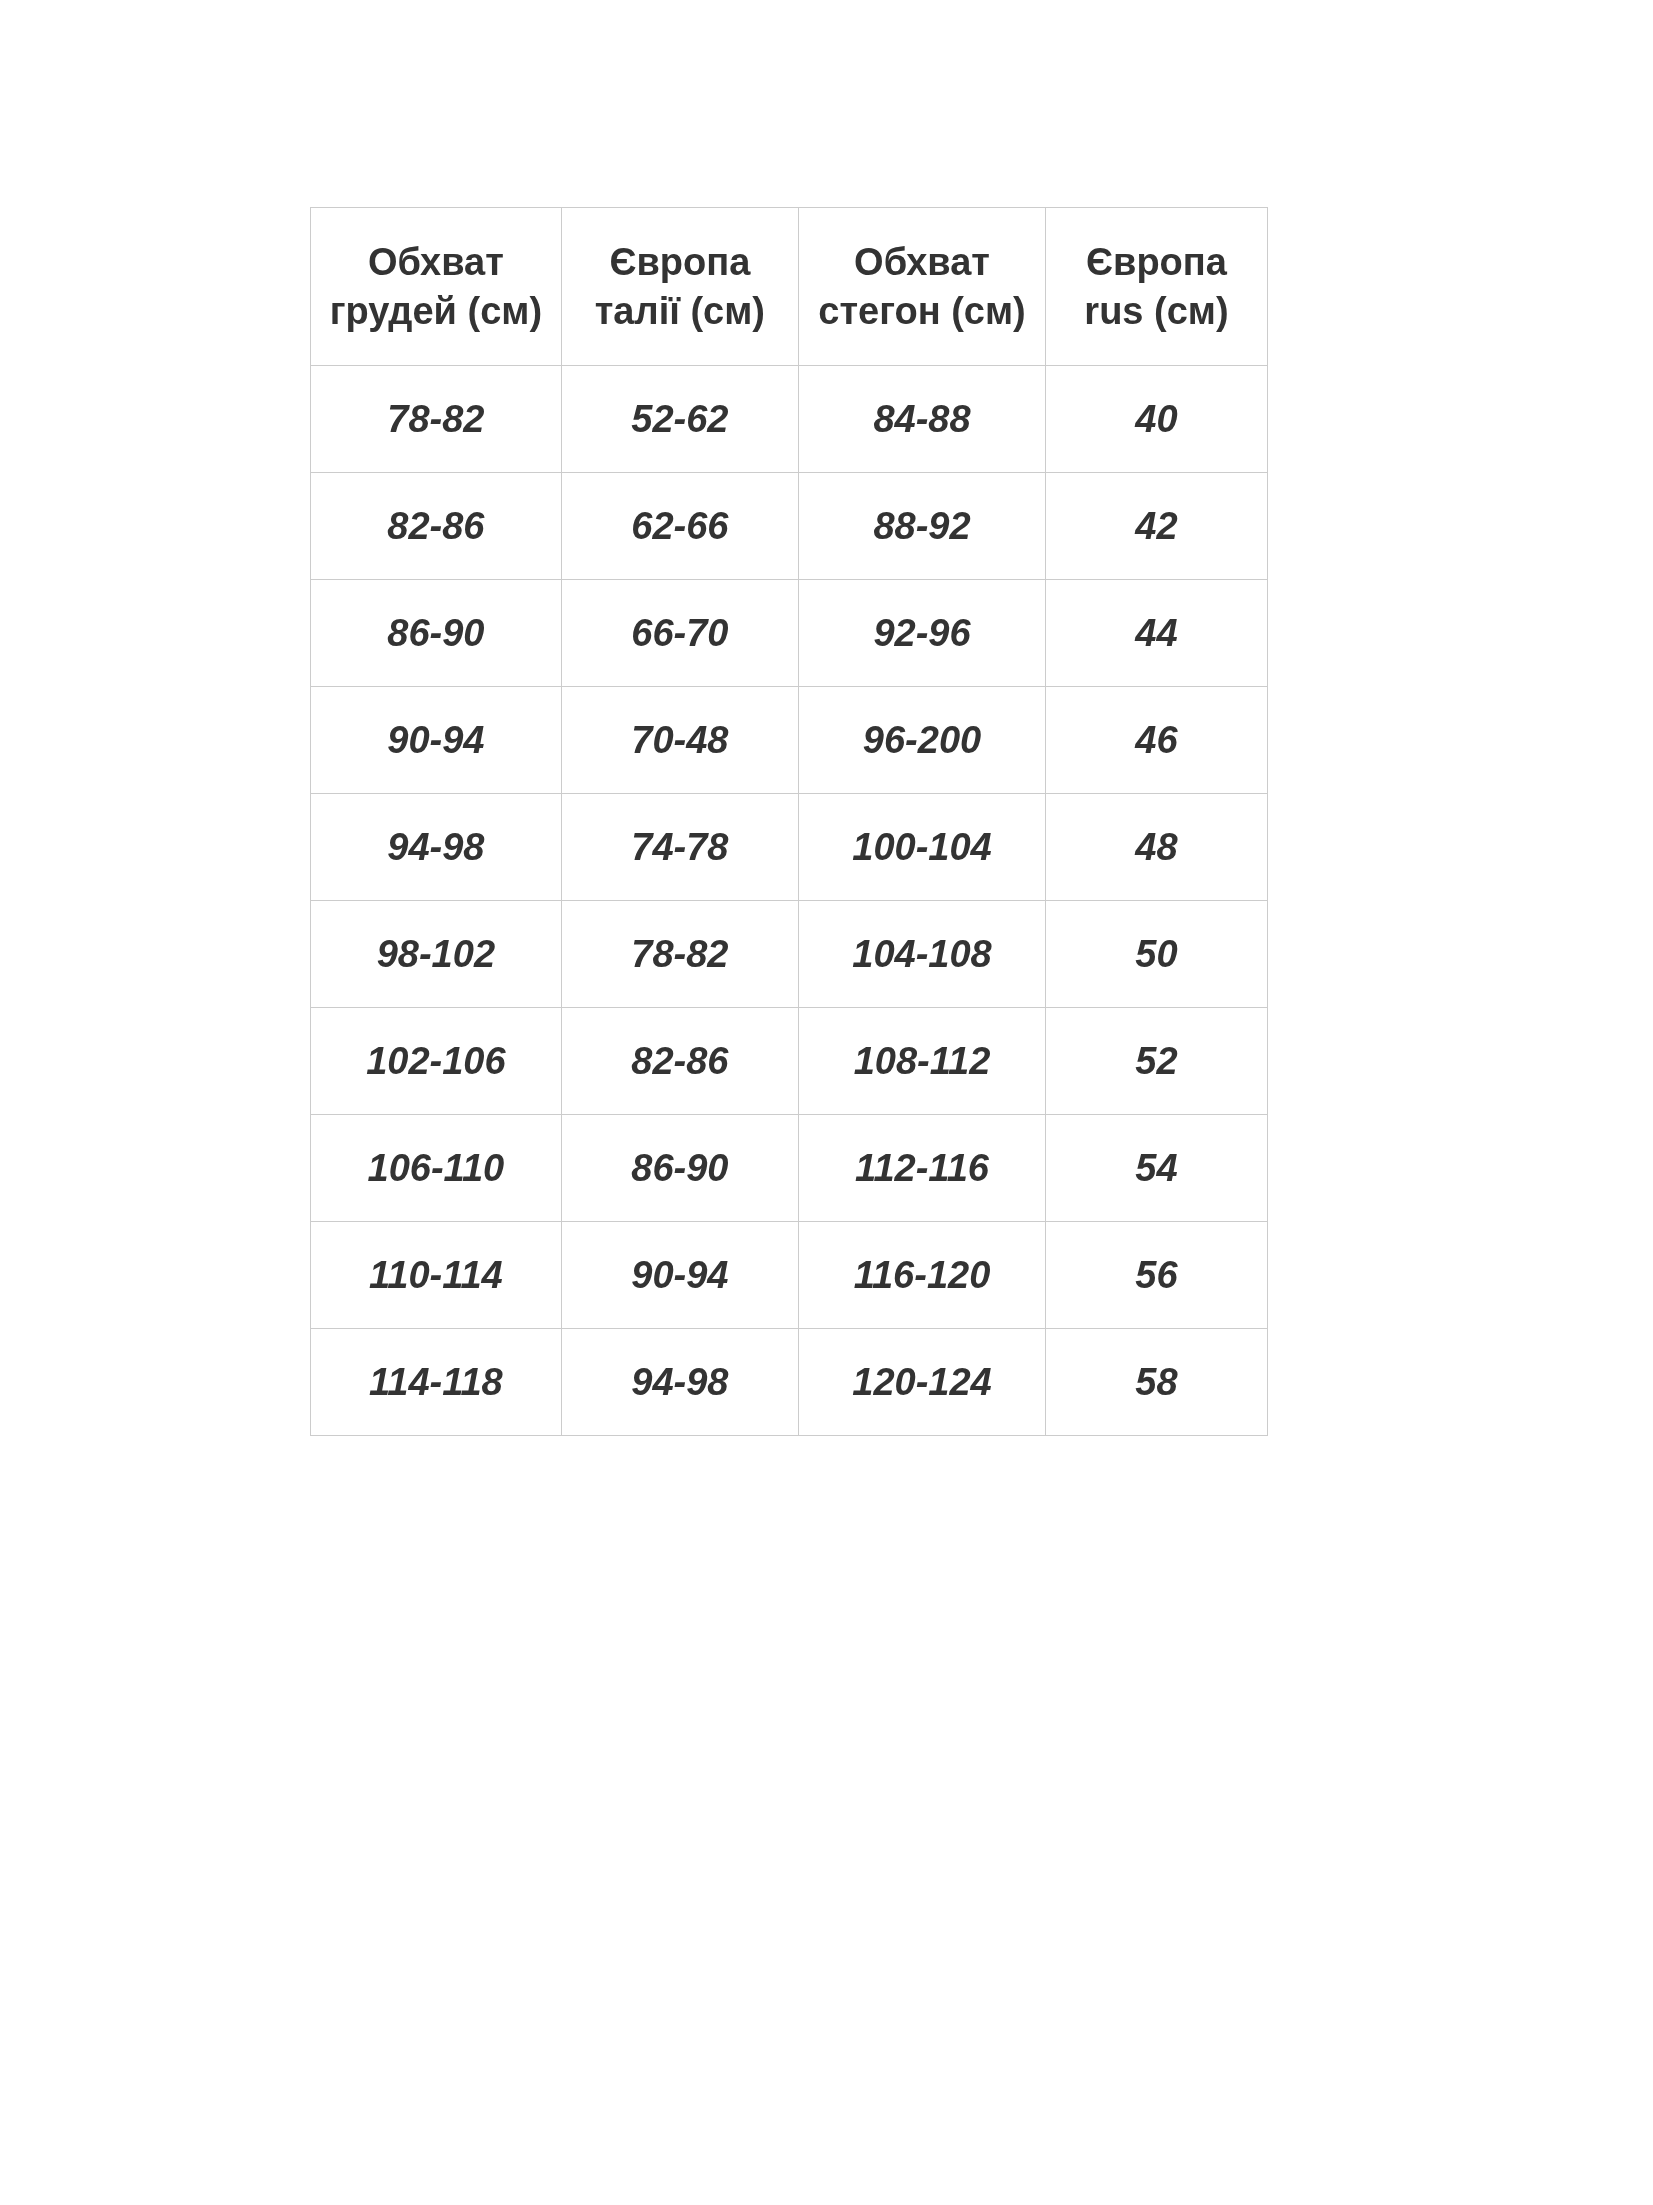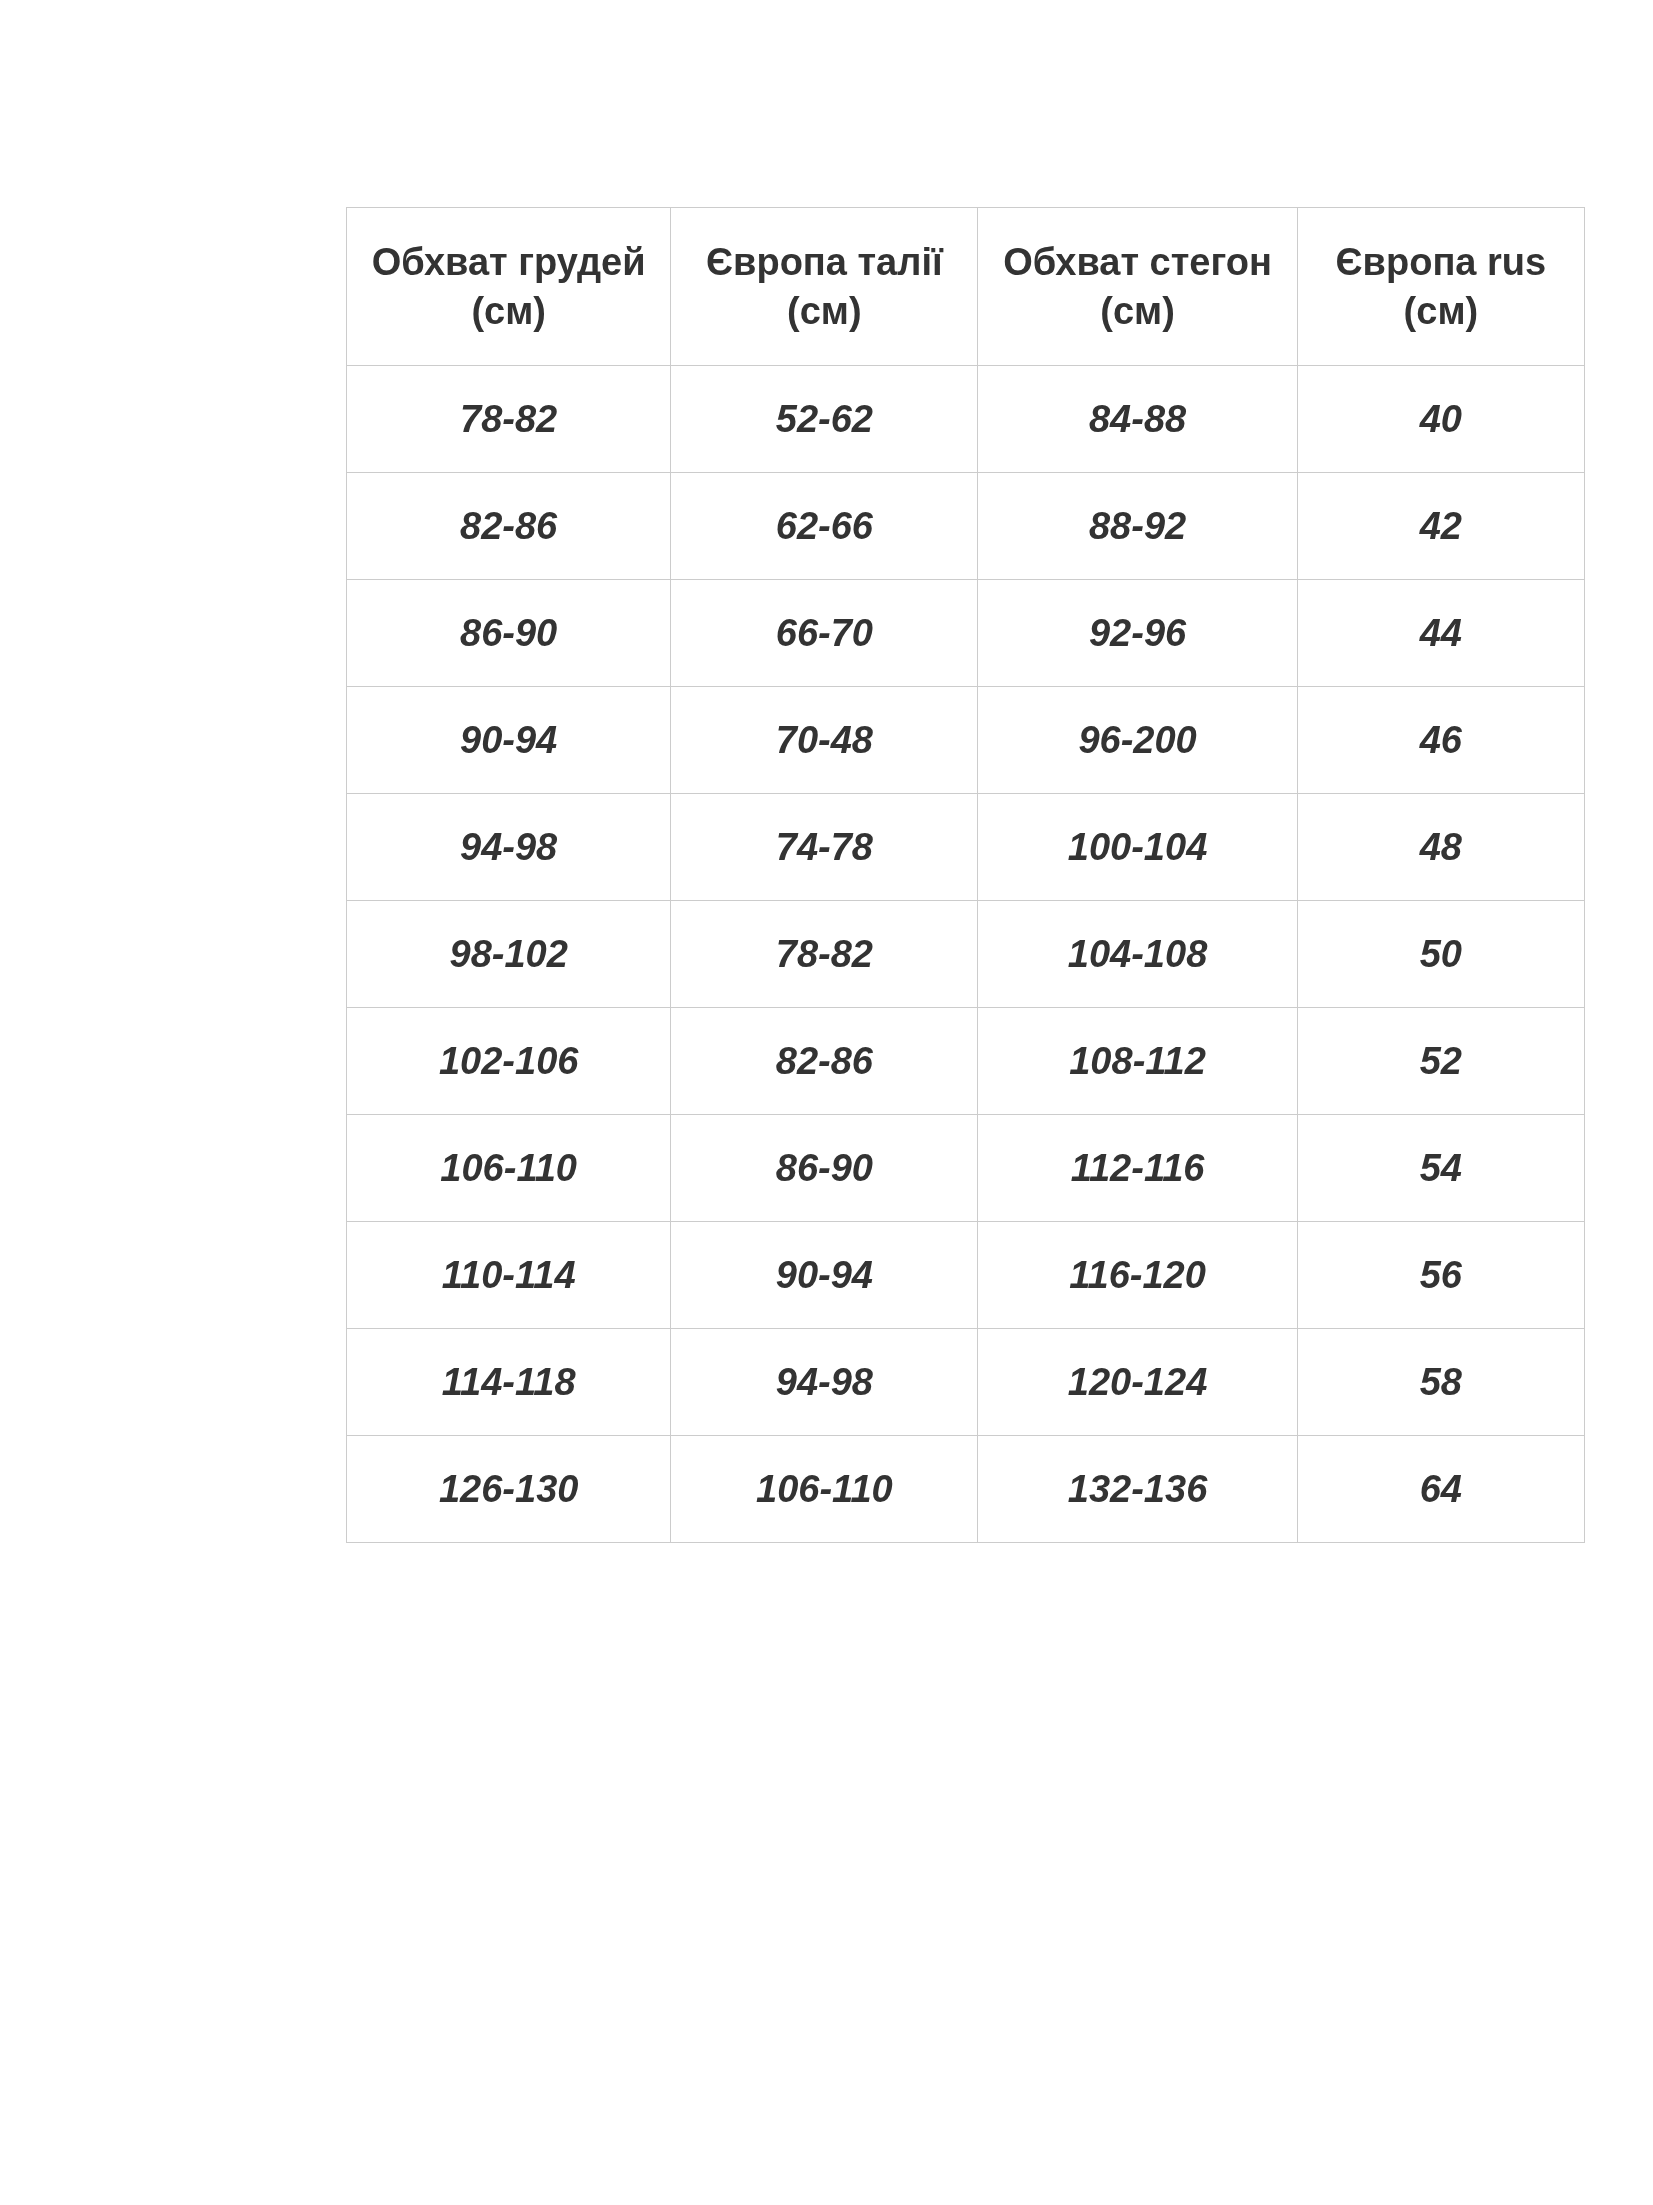--- a/index.html
+++ b/index.html
@@ -10,24 +10,23 @@
     width: 1654px;
     height: 2205px;
     background: #ffffff;
     position: relative;
     font-family: "Liberation Sans", sans-serif;
   }
   table.size-table {
     position: absolute;
     left: 310px;
     top: 207px;
-    width: 1239px;
+    width: 958px;
     border-collapse: collapse;
     table-layout: fixed;
-    margin-left: 36px;
   }
   table.size-table th,
   table.size-table td {
     border: 1.6px solid #cccccc;
     background: #ffffff;
     text-align: center;
     vertical-align: middle;
     font-weight: bold;
     font-size: 38px;
     line-height: 1.28;
@@ -115,21 +114,15 @@
         <td>90-94</td>
         <td>116-120</td>
         <td>56</td>
       </tr>
       <tr>
         <td>114-118</td>
         <td>94-98</td>
         <td>120-124</td>
         <td>58</td>
       </tr>
-      <tr>
-        <td>126-130</td>
-        <td>106-110</td>
-        <td>132-136</td>
-        <td>64</td>
-      </tr>
     </tbody>
 </table>
 
 
 </body></html>

